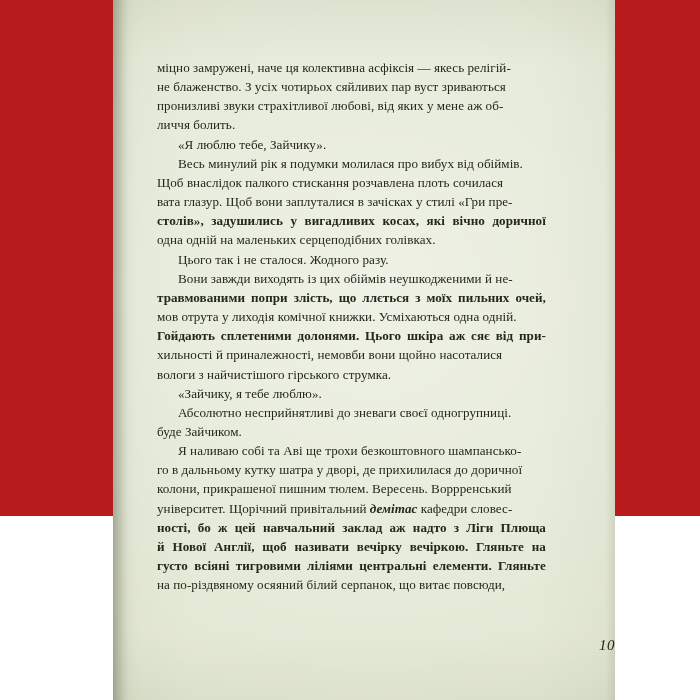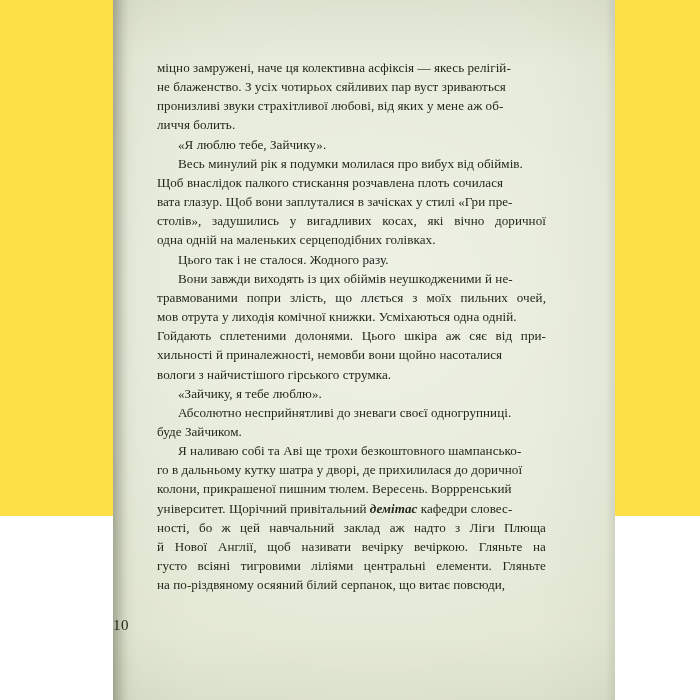--- a/index.html
+++ b/index.html
@@ -11,21 +11,21 @@
     width: 700px;
     height: 700px;
     overflow: hidden;
     font-family: "Liberation Serif", "DejaVu Serif", serif;
   }
 
   #scan-area {
     position: relative;
     width: 700px;
     height: 516px;
-    background: #fde047;
+    background: #b91c1c;
   }
 
   
   #book-page {
     position: absolute;
     left: 113px;
     top: 0px;
     width: 502px;
     height: 700px;
     background: #e3e8d4;
@@ -105,35 +105,36 @@
   .ln {
     display: block;
     white-space: nowrap;
   }
   
   .ln.spread {
     display: flex;
     justify-content: space-between;
     white-space: normal;
   }
-  .ln.spread > span { white-space: pre; }
+  .ln.spread > span { white-space: pre; font-weight: bold; }
 
   .indent { display: inline-block; width: 21px; }
 
   .ital { font-style: italic; font-weight: bold; }
 
   
   #folio {
     position: absolute;
     left: 0;
-    top: 617px;
+    top: 637px;
     width: 502px;
-    text-align: left;
+    text-align: right;
     color: #23281d;
     font-size: 15px;
+    font-style: italic;
     letter-spacing: 0.5px;
   }
 </style>
 </head>
 <body>
 
 <div id="scan-area">
 
   <div id="book-page">
 

